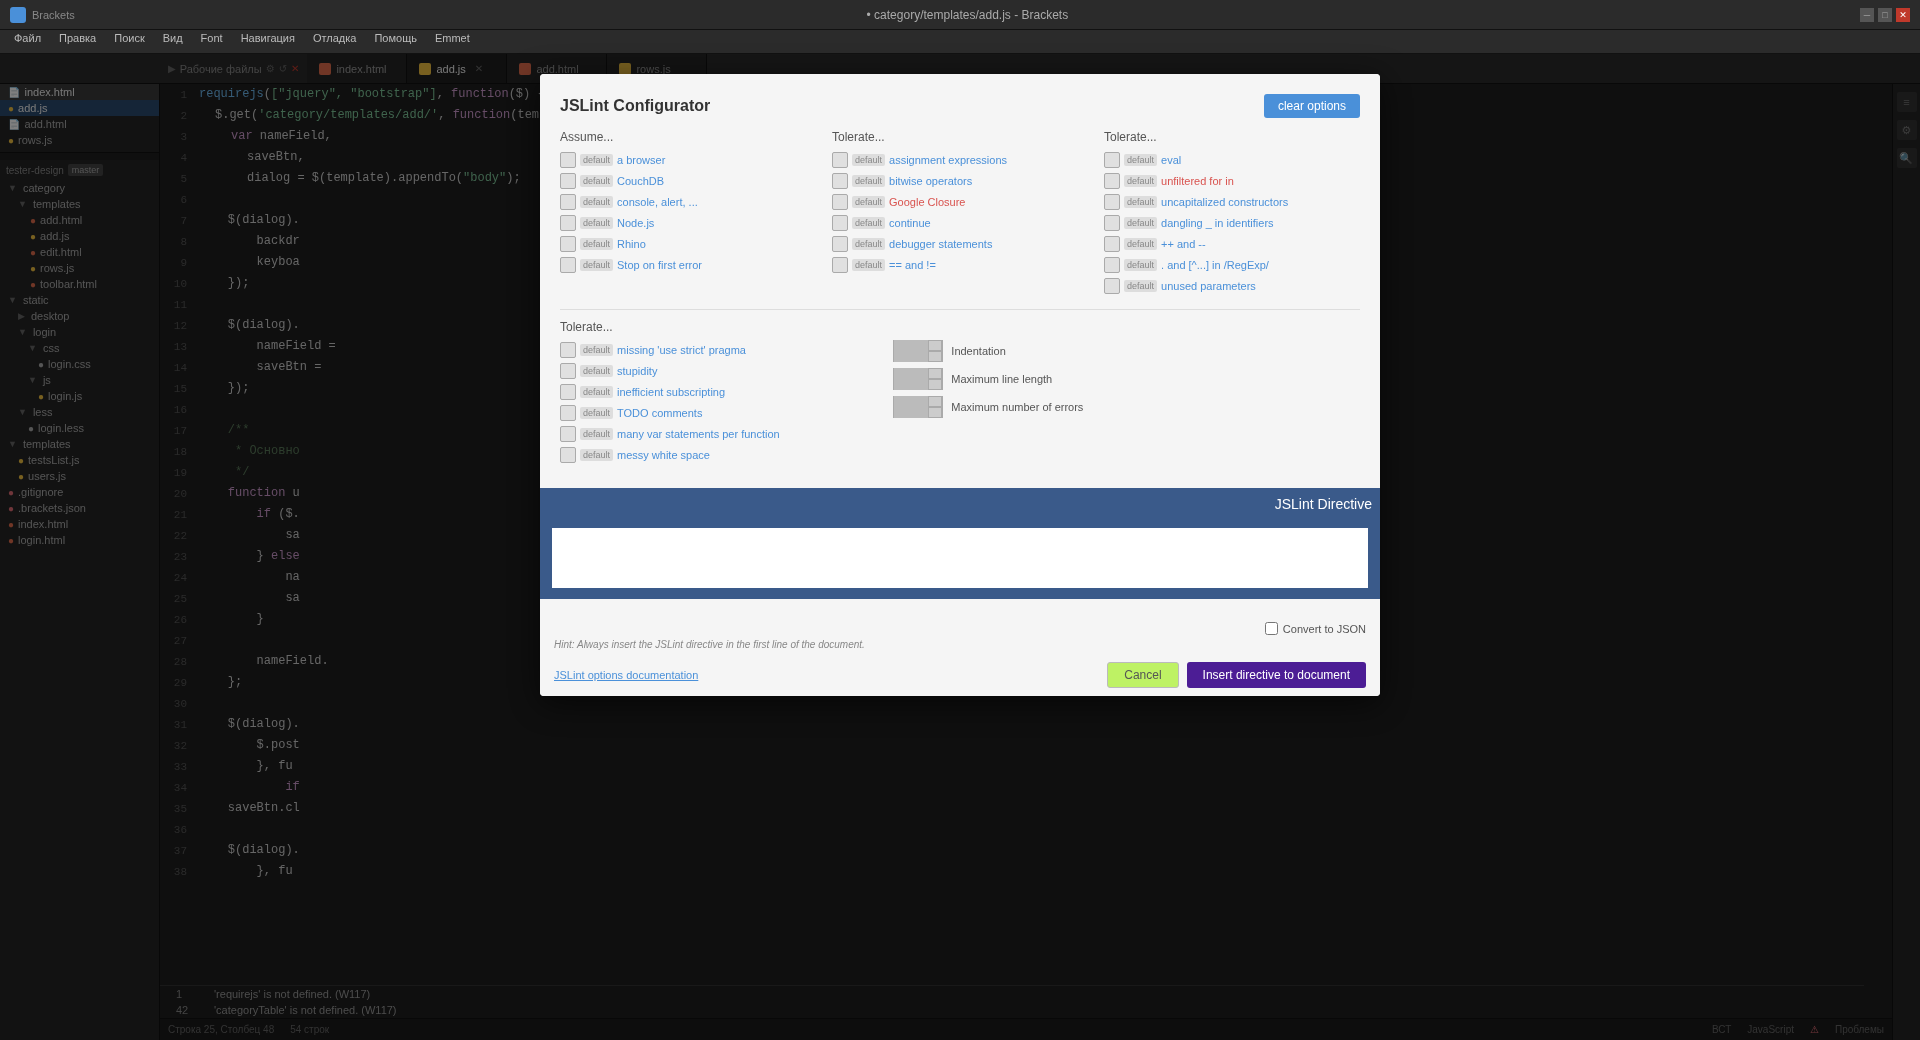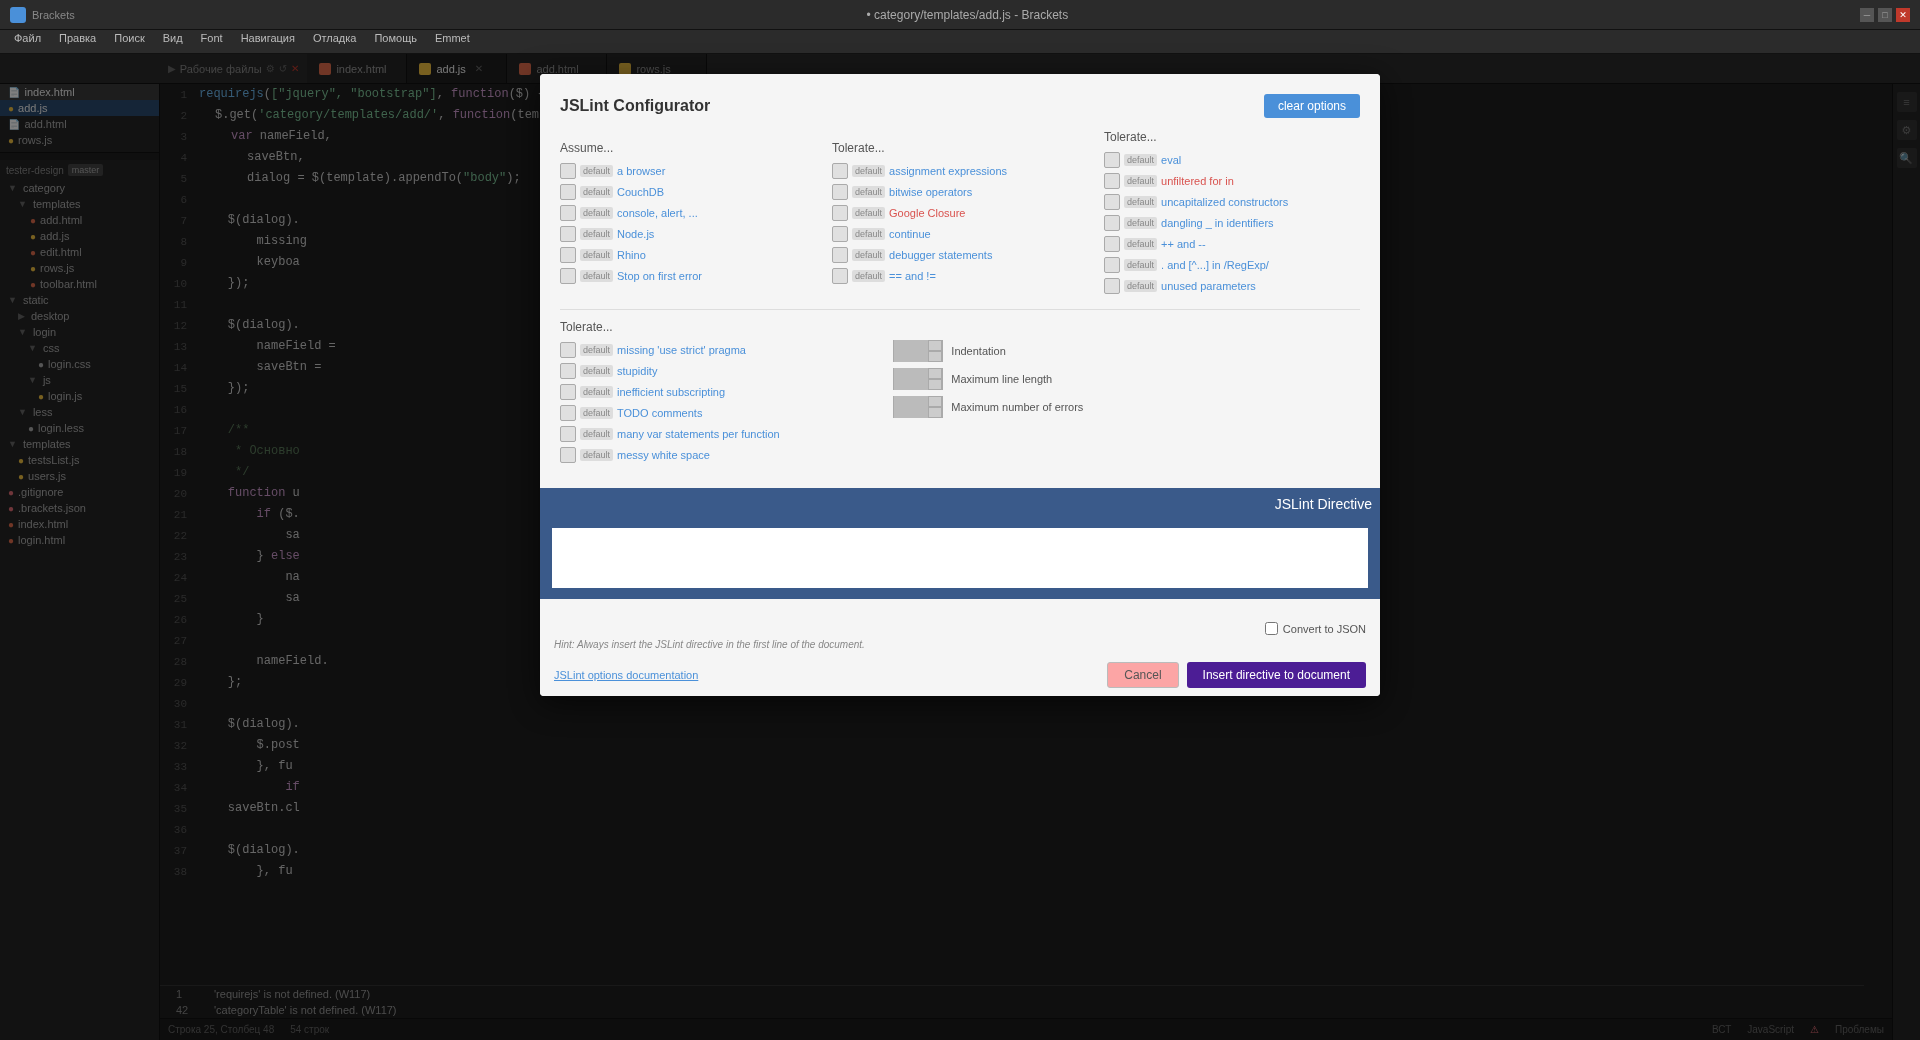--- a/index.html
+++ b/index.html
@@ -281,21 +281,20 @@
       padding: 5px 14px;
       border-radius: 3px;
       font-size: 12px;
       cursor: pointer;
     }
 
     
     .options-columns {
       display: flex;
       gap: 16px;
-      align-items: center;
     }
     .options-col {
       flex: 1;
       padding-right: 10px;
     }
     .col-header {
       font-size: 12px;
       color: #555;
       margin-bottom: 8px;
       font-weight: 500;
@@ -418,21 +417,21 @@
       display: flex;
       align-items: center;
       gap: 5px;
       font-size: 11px;
       color: #555;
     }
     .directive-convert input[type=checkbox] {
       margin: 0;
     }
     .btn-cancel {
-      background: #fca5a5;
+      background: #bef264;
       color: #555;
       border: 1px solid #bbb;
       padding: 5px 16px;
       border-radius: 3px;
       font-size: 12px;
       cursor: pointer;
       text-align: right;
     }
     .btn-insert {
       background: #4c1d95;
@@ -659,21 +658,21 @@
       <div class="code-line">
         <span class="line-num">6</span>
           <span class="line-content"></span>
       </div>
       <div class="code-line">
         <span class="line-num">7</span>
         <span class="line-content">    $(dialog).</span>
       </div>
       <div class="code-line">
         <span class="line-num">8</span>
-        <span class="line-content">        missing</span>
+        <span class="line-content">        backdr</span>
       </div>
       <div class="code-line">
         <span class="line-num">9</span>
         <span class="line-content">        keyboa</span>
       </div>
       <div class="code-line">
         <span class="line-num">10</span>
         <span class="line-content">    });</span>
       </div>
       <div class="code-line">

